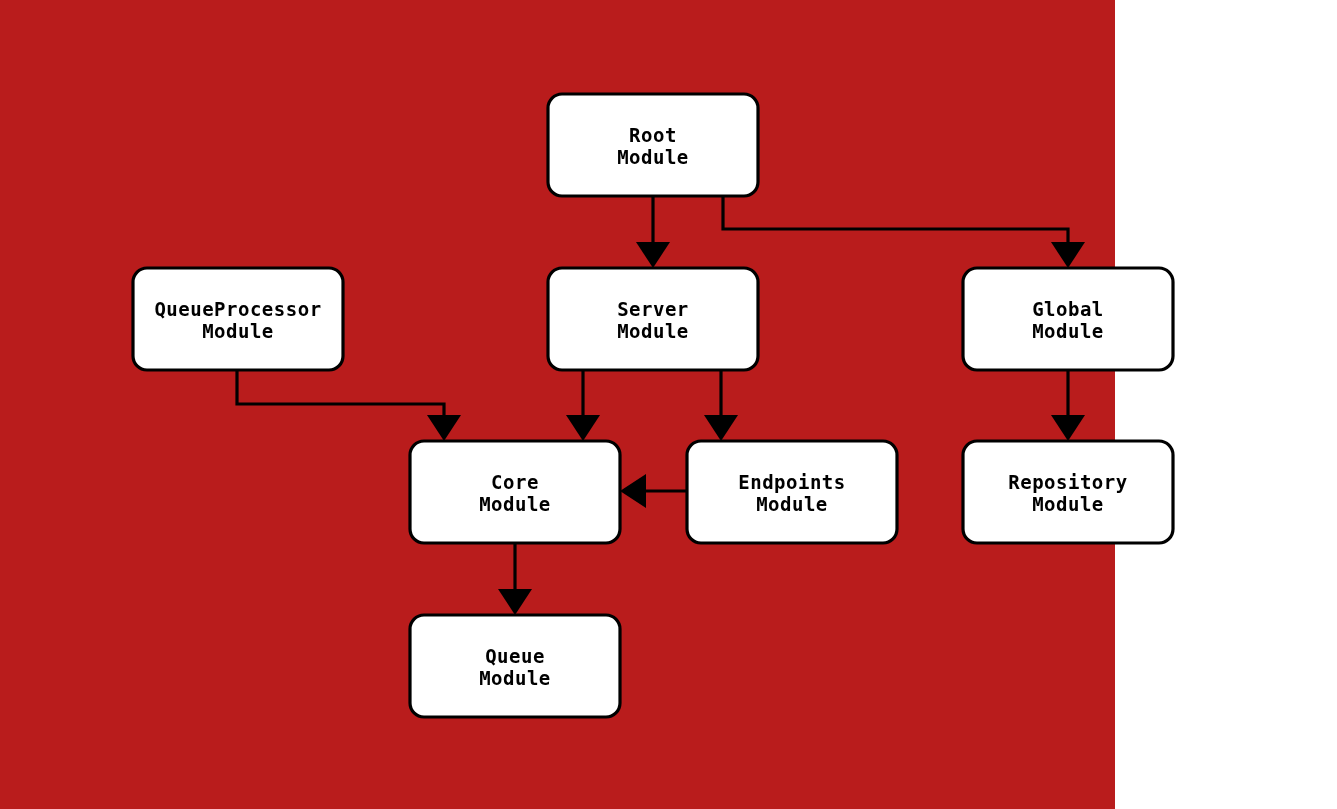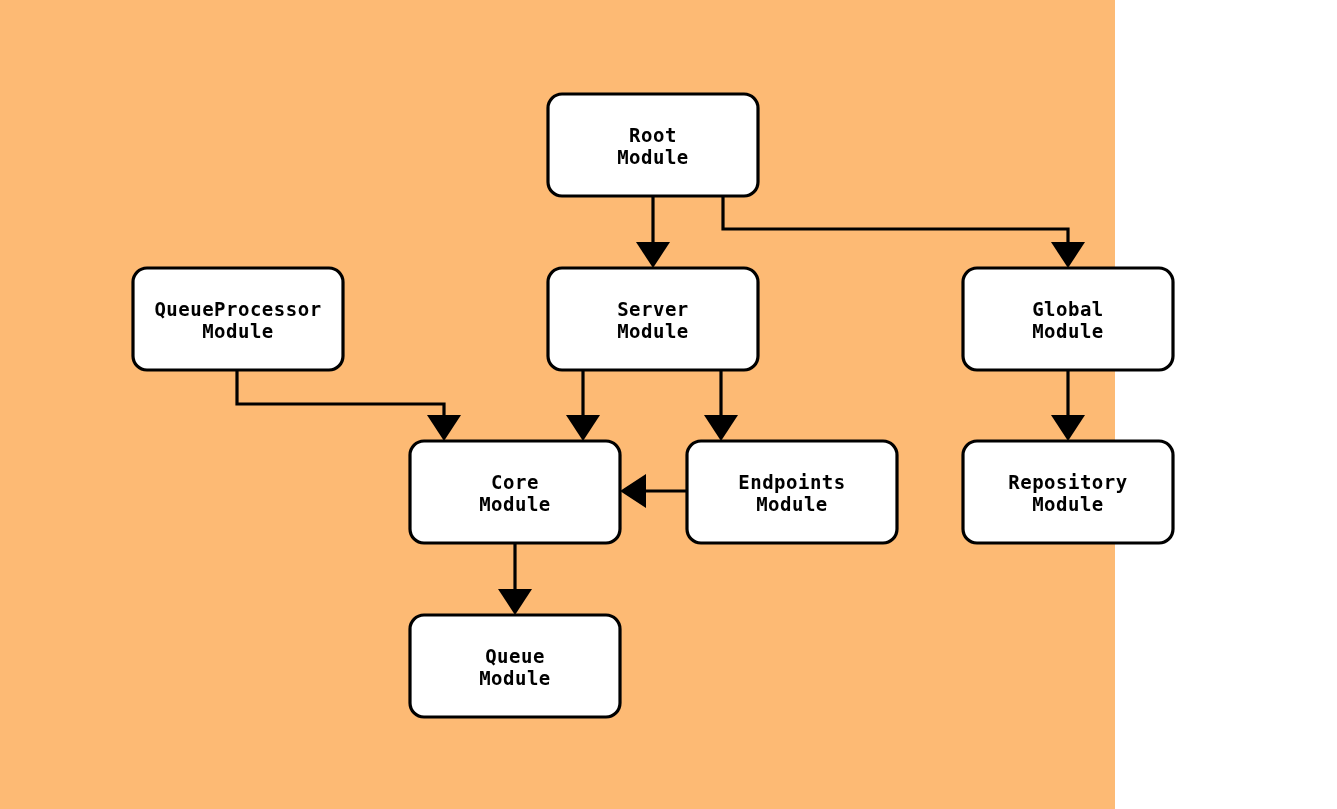--- a/index.html
+++ b/index.html
@@ -11,21 +11,21 @@
   body {
     width: 1337px;
     height: 809px;
     overflow: hidden;
     font-family: "DejaVu Sans Mono", "Liberation Mono", monospace;
   }
   #diagram-root {
     position: relative;
     width: 1115px;
     height: 809px;
-    background: #fdba74;
+    background: #b91c1c;
   }
   svg#diagram-canvas {
     display: block;
     width: 1337px;
     height: 809px;
   }
   .node-box {
     fill: #ffffff;
     stroke: #000000;
     stroke-width: 3.2;

